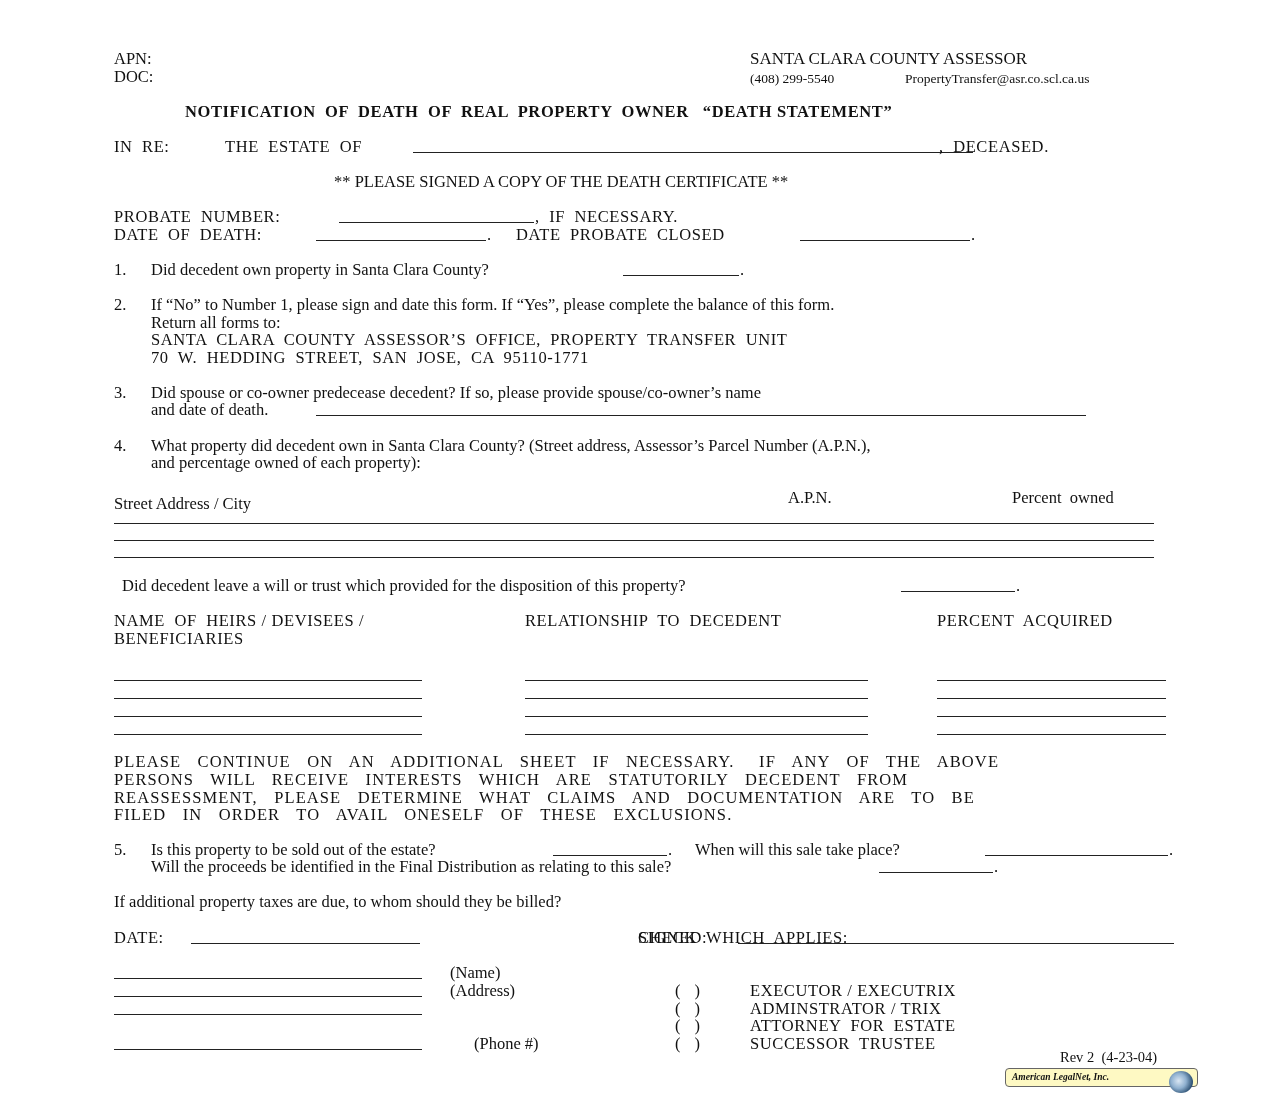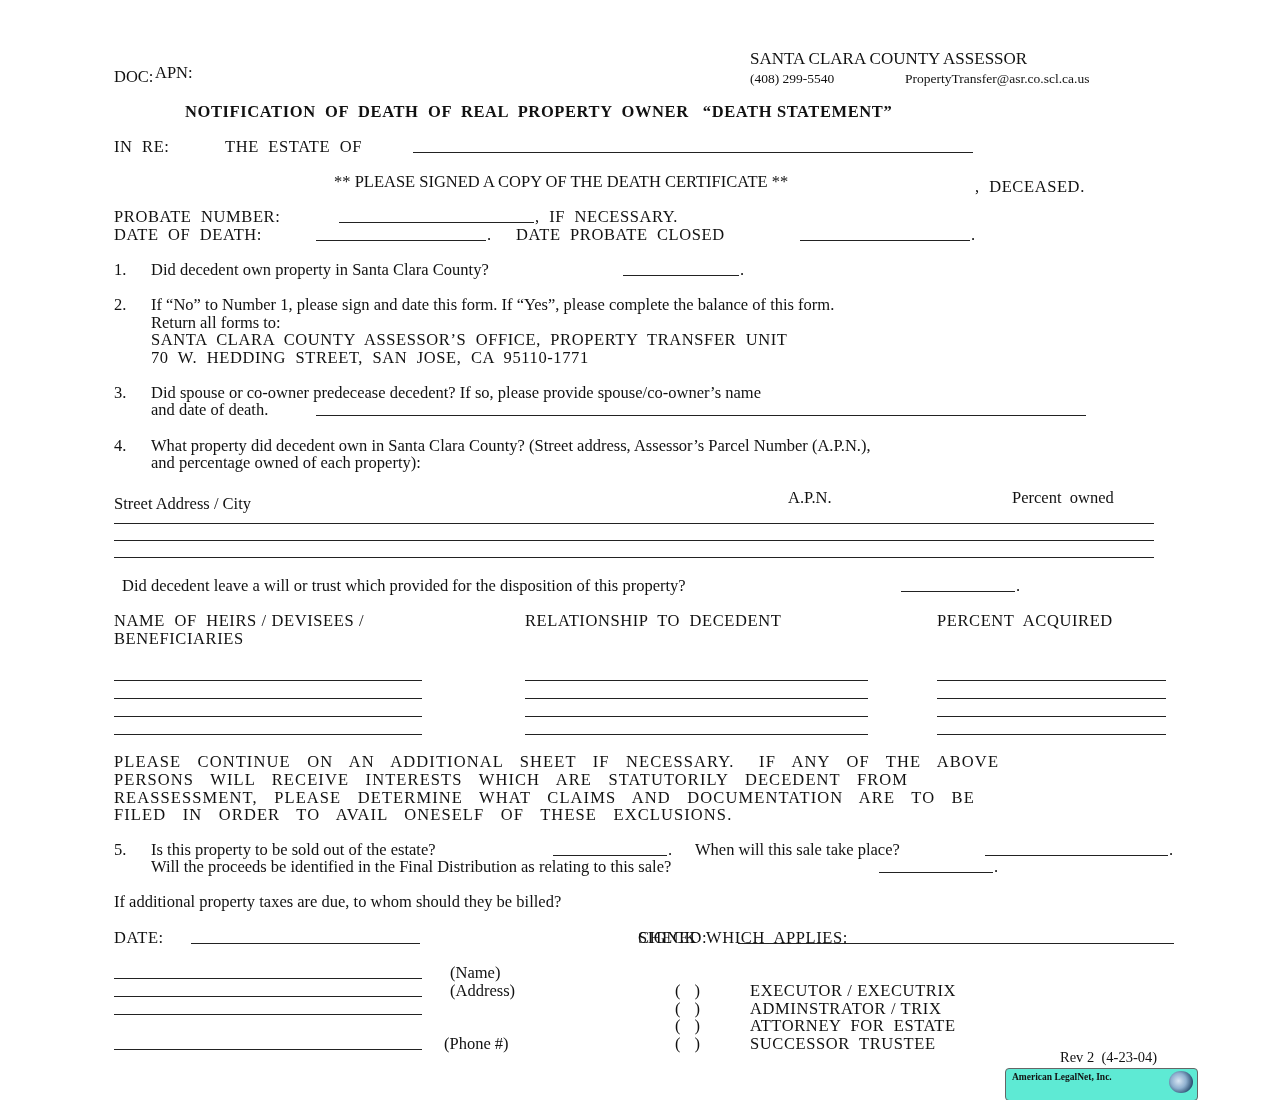--- a/index.html
+++ b/index.html
@@ -11,46 +11,47 @@
   }
   .abs { position: absolute; white-space: nowrap; line-height: 18px; }
   .caps { letter-spacing: 0.6px; }
   .wide { letter-spacing: 1.1px; word-spacing: 3px; }
   .bold { font-weight: bold; }
   .small { font-size: 13.5px; }
   .fullline { position: absolute; border-bottom: 1.2px solid #222; height: 0; }
   .num { display: inline-block; width: 37px; }
   .paren { display: inline-block; width: 52px; letter-spacing: 14px; }
   .logo {
-    position: absolute; left: 1005px; top: 1068px; width: 193px; height: 33px;
-    border: 1px solid #666; border-radius: 4px; background: #5eead4;
+    position: absolute; left: 1005px; top: 1068px; width: 193px; height: 19px;
+    border: 1px solid #666; border-radius: 4px; background: #fef9c3;
     box-sizing: border-box;
+    font-style: italic;
   }
   .logo-line1 { position: absolute; left: 6px; top: 3px; font-size: 9.5px; font-weight: bold; line-height: 10px; }
   .logo-line2 { position: absolute; left: 6px; top: 13px; font-size: 9.5px; color: #1a3fa8; text-decoration: underline; line-height: 10px; margin-top: 35px; }
   .globe {
     position: absolute; right: 4px; top: 2px; width: 24px; height: 22px; border-radius: 50%;
     background: radial-gradient(circle at 40% 45%, #d9e6f3 0%, #8fb0cf 40%, #2b4f72 75%, #1b2f45 100%);
   }
 </style>
 </head>
 <body>
 
-<div class="abs" style="left:114px; top:64px;margin-left:41px;">APN:</div>
+<div class="abs" style="left:114px; top:50px;">APN:</div>
 <div class="abs" style="left:114px; top:68px;">DOC:</div>
 <div class="abs" style="left:750px; top:50px; font-size:17px;">SANTA CLARA COUNTY ASSESSOR</div>
 <div class="abs small" style="left:750px; top:70px;">(408) 299-5540</div>
 <div class="abs small" style="left:905px; top:70px;">PropertyTransfer@asr.co.scl.ca.us</div>
 
 <div class="abs bold" style="left:185px; top:103px; font-size:16.5px; letter-spacing:0.6px; white-space:pre;">NOTIFICATION  OF  DEATH  OF  REAL  PROPERTY  OWNER   “DEATH STATEMENT”</div>
 
 <div class="abs caps" style="left:114px; top:138px; white-space:pre;">IN  RE:</div>
 <div class="abs caps" style="left:225px; top:138px; white-space:pre;">THE  ESTATE  OF</div>
 <div class="fullline" style="left:413px; top:152px; width:560px;"></div>
-<div class="abs caps" style="left:975px; top:138px; white-space:pre;margin-top:40px;">,  DECEASED.</div>
+<div class="abs caps" style="left:939px; top:138px; white-space:pre;">,  DECEASED.</div>
 
 <div class="abs" style="left:334px; top:173px;">** PLEASE SIGNED A COPY OF THE DEATH CERTIFICATE **</div>
 
 <div class="abs caps" style="left:114px; top:208px; white-space:pre;">PROBATE  NUMBER:</div>
 <div class="fullline" style="left:339px; top:222px; width:195px;"></div>
 <div class="abs caps" style="left:535px; top:208px; white-space:pre;">,  IF  NECESSARY.</div>
 
 <div class="abs caps" style="left:114px; top:226px; white-space:pre;">DATE  OF  DEATH:</div>
 <div class="fullline" style="left:316px; top:240px; width:170px;"></div>
 <div class="abs" style="left:487px; top:226px;">.</div>
@@ -139,21 +140,21 @@
 <div class="fullline" style="left:191px; top:943px; width:229px;"></div>
 <div class="abs caps" style="left:638px; top:929px;">SIGNED:</div>
 <div class="fullline" style="left:738px; top:943px; width:436px;"></div>
 
 <div class="fullline" style="left:114px; top:978px; width:308px;"></div>
 <div class="abs" style="left:450px; top:964px;">(Name)</div>
 <div class="fullline" style="left:114px; top:996px; width:308px;"></div>
 <div class="abs" style="left:450px; top:982px;">(Address)</div>
 <div class="fullline" style="left:114px; top:1014px; width:308px;"></div>
 <div class="fullline" style="left:114px; top:1049px; width:308px;"></div>
-<div class="abs" style="left:444px; top:1035px;">(Phone #)</div>
+<div class="abs" style="left:474px; top:1035px;">(Phone #)</div>
 
 <div class="abs caps" style="left:638px; top:929px; white-space:pre;">CHECK  WHICH  APPLIES:</div>
 
 <div class="abs" style="left:675px; top:982px;"><span class="paren">()</span></div>
 <div class="abs caps" style="left:750px; top:982px;">EXECUTOR / EXECUTRIX</div>
 
 <div class="abs" style="left:675px; top:1000px;"><span class="paren">()</span></div>
 <div class="abs caps" style="left:750px; top:1000px;">ADMINSTRATOR / TRIX</div>
 
 <div class="abs" style="left:675px; top:1017px;"><span class="paren">()</span></div>

